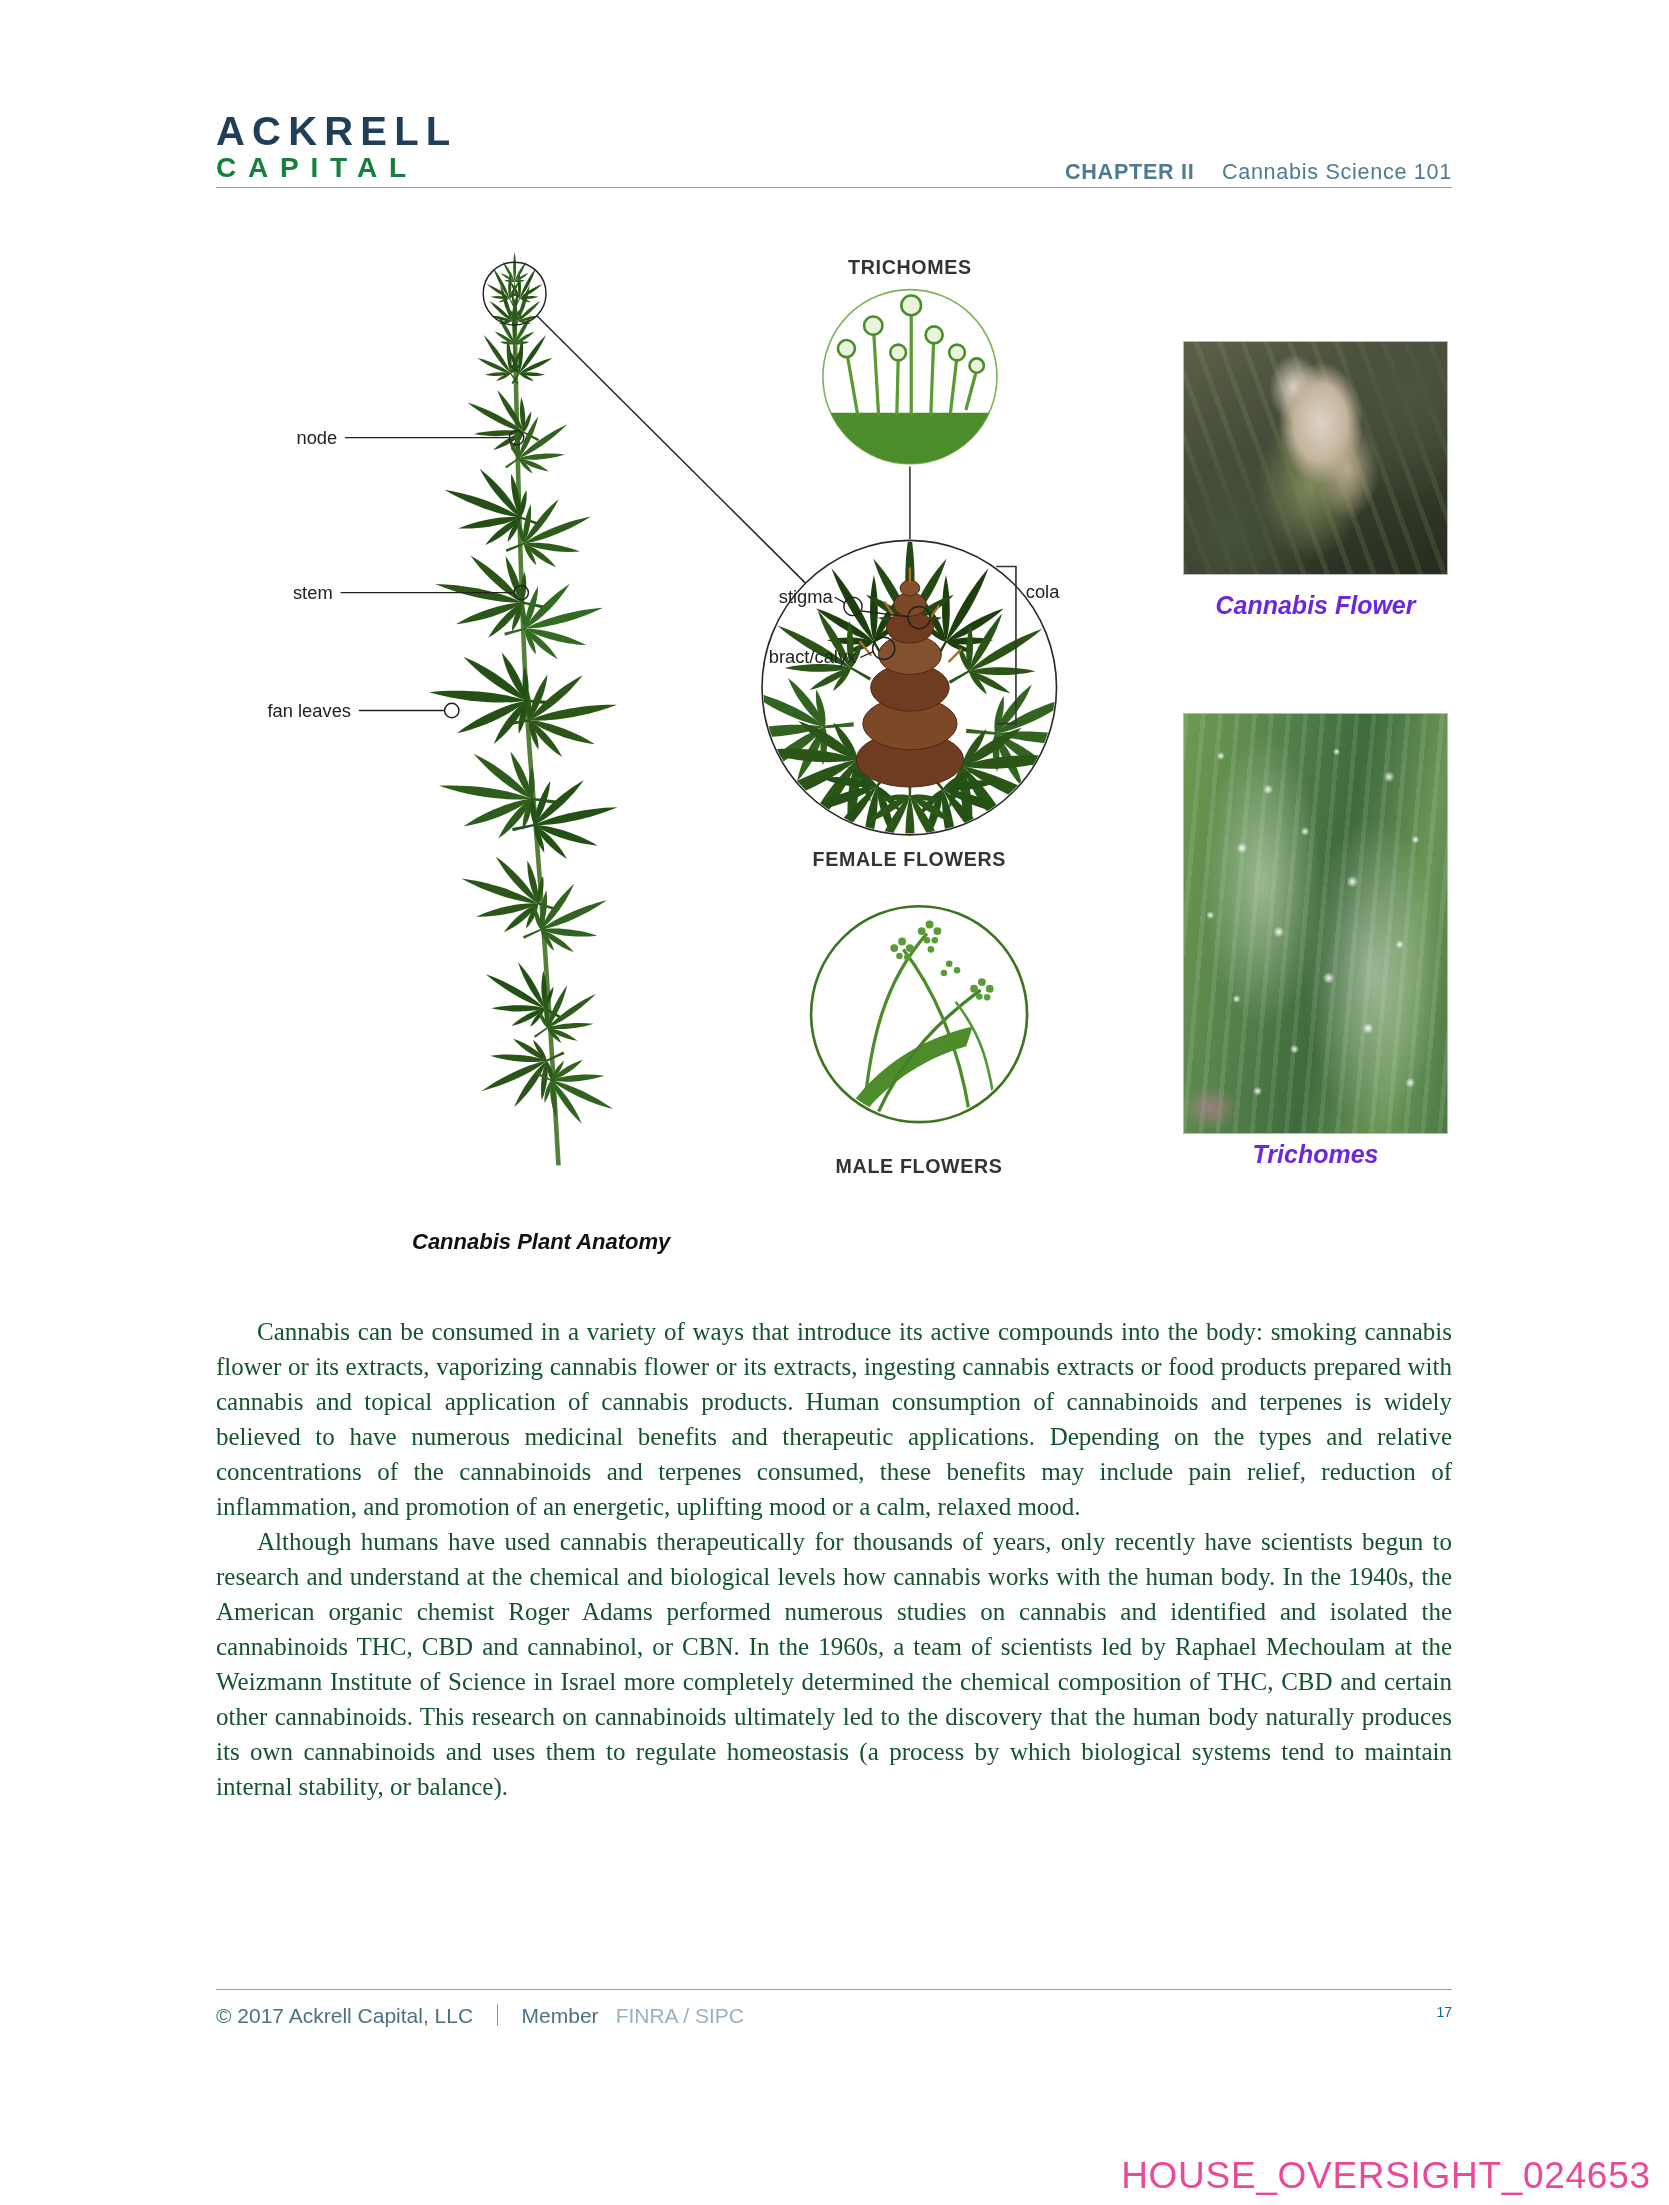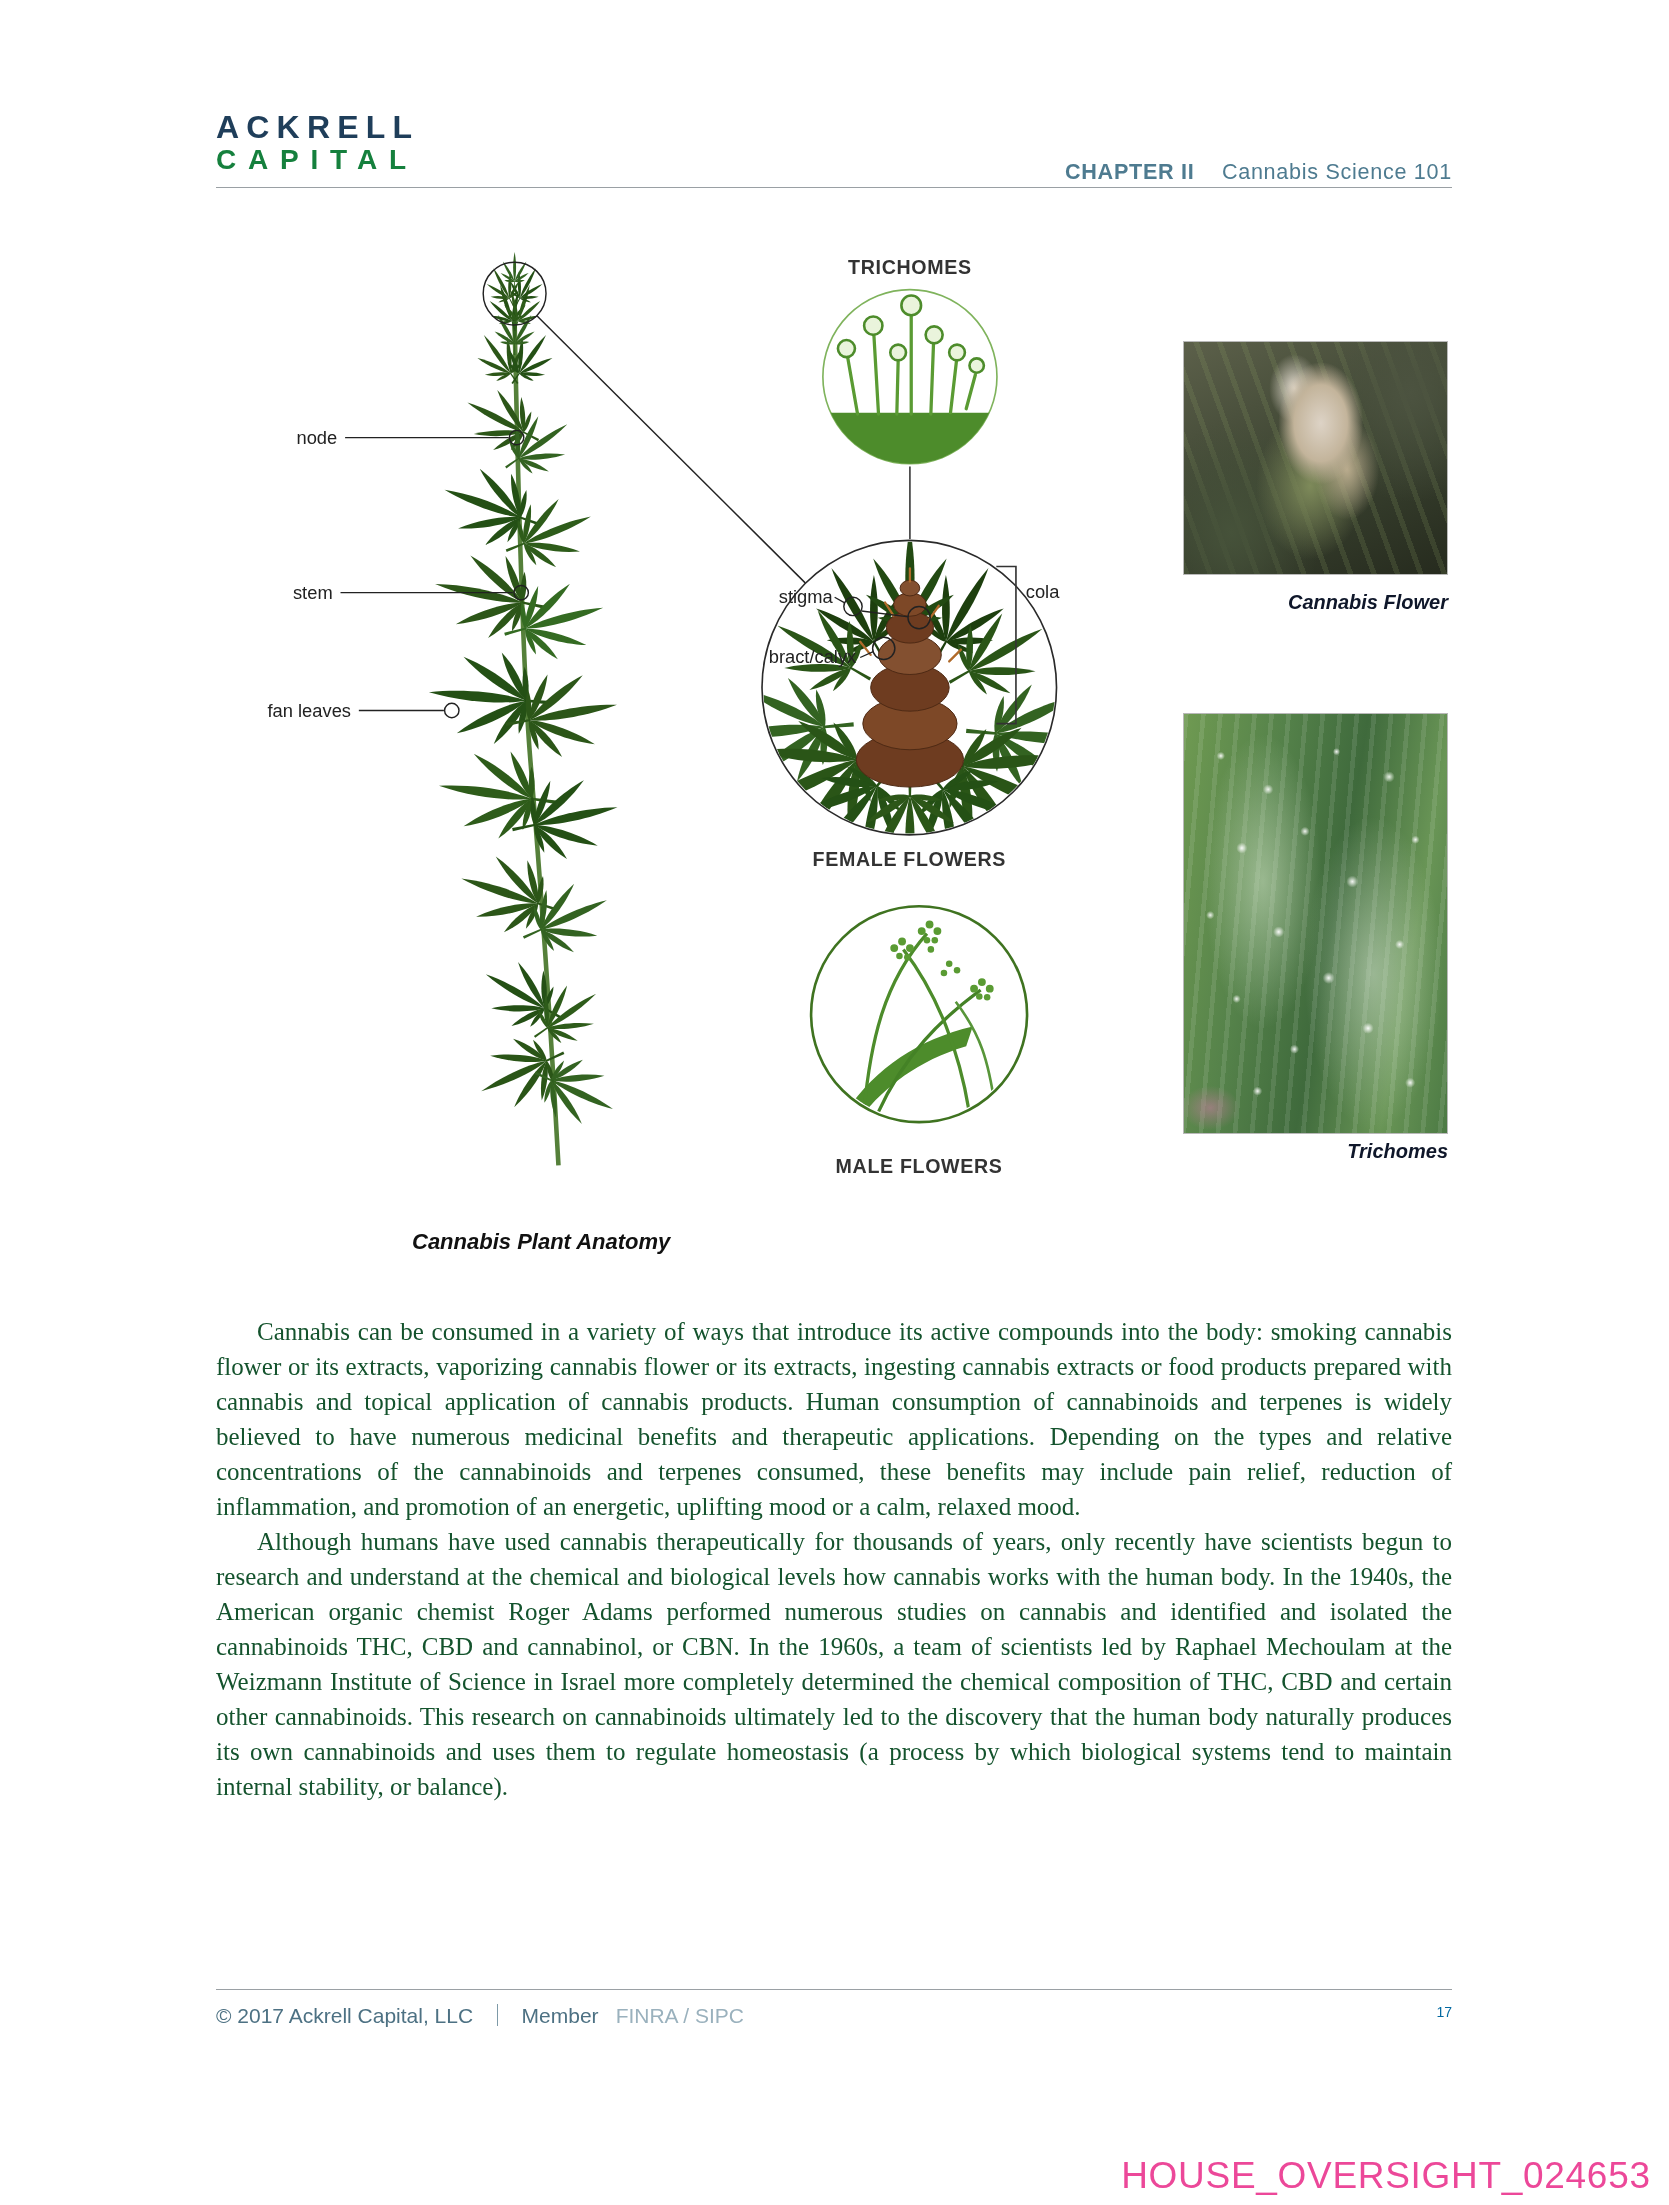--- a/index.html
+++ b/index.html
@@ -5,21 +5,21 @@
   *{margin:0;padding:0;box-sizing:border-box}
   html,body{background:#ffffff}
   body{
     width:1669px;height:2205px;position:relative;overflow:hidden;
     font-family:"Liberation Sans",sans-serif;color:#1f1f1f;
   }
   .abs{position:absolute}
 
   
   .logo{left:216px;top:110px}
-  .logo-1{font-size:32px;font-weight:bold;letter-spacing:7.2px;color:#1f3e5a;line-height:1.08}
+  .logo-1{font-size:40px;font-weight:bold;letter-spacing:7.2px;color:#1f3e5a;line-height:1.08}
   .logo-2{font-size:28px;font-weight:600;letter-spacing:11.8px;color:#15803d;line-height:1.08}
   .chapter{top:159px;right:217px;font-size:21.6px;color:#4e7b90;letter-spacing:0.7px}
   .chapter .ch-num{margin-right:27.5px;font-weight:600}
   .header-rule{left:216px;top:187px;width:1236px;height:1.3px;background:#9aa0a4}
 
   
   .diagram-svg{left:216px;top:236px}
   .dlabel{font-size:28px;fill:#222222;font-family:"Liberation Sans",sans-serif}
   .dlabel-bold{font-size:30px;font-weight:bold;fill:#333333;letter-spacing:1px;font-family:"Liberation Sans",sans-serif}
   .callout{stroke:#222;stroke-width:2.2;fill:none}
@@ -59,21 +59,21 @@
       radial-gradient(7.9px 7.9px at 70% 75%, rgba(255,255,255,.95), rgba(255,255,255,0) 70%),
       radial-gradient(6.5px 6.5px at 42% 80%, rgba(255,255,255,.9), rgba(255,255,255,0) 70%),
       radial-gradient(7.2px 7.2px at 86% 88%, rgba(255,255,255,.9), rgba(255,255,255,0) 70%),
       radial-gradient(6.5px 6.5px at 28% 90%, rgba(255,255,255,.92), rgba(255,255,255,0) 70%),
       radial-gradient(39px 29.5px at 10% 94%, rgba(205,125,165,.55), rgba(205,125,165,0) 75%),
       radial-gradient(79px 196px at 30% 40%, rgba(224,240,214,.5), rgba(224,240,214,0) 75%),
       radial-gradient(92px 209px at 72% 62%, rgba(235,245,235,.45), rgba(235,245,235,0) 75%),
       repeating-linear-gradient(95deg, rgba(255,255,255,.10) 0 4.6px, rgba(0,0,0,0) 4.6px 17px),
       linear-gradient(100deg, #6f9a52 0%, #55824a 30%, #3f6a3c 55%, #699556 80%, #4c7a44 100%);
   }
-  .photo-caption{font-size:20px;font-weight:bold;font-style:italic;color:#0f172a;text-align:right}
+  .photo-caption{font-size:25px;font-weight:bold;font-style:italic;color:#6d28d9;text-align:center}
   .cap-flower{left:1183px;top:591px;width:265px}
   .cap-trichomes{left:1183px;top:1140px;width:265px}
   .anatomy-caption{left:412px;top:1229px;width:530px;text-align:left;
     font-size:22px;font-weight:bold;font-style:italic;color:#111}
 
   
   .bodytext{
     left:216px;top:1314px;width:1236px;
     font-family:"Liberation Serif",serif;font-size:25px;line-height:35px;
     text-align:justify;color:#14532d;

